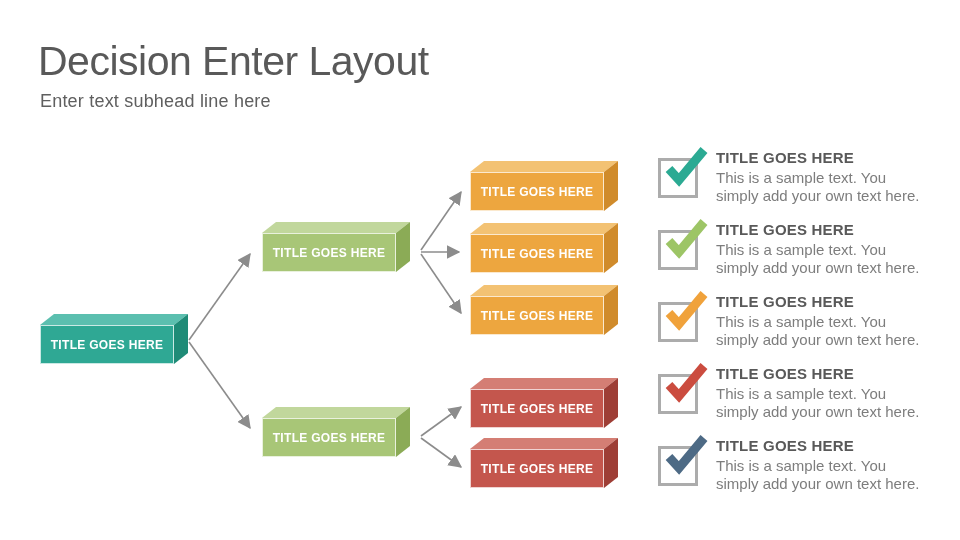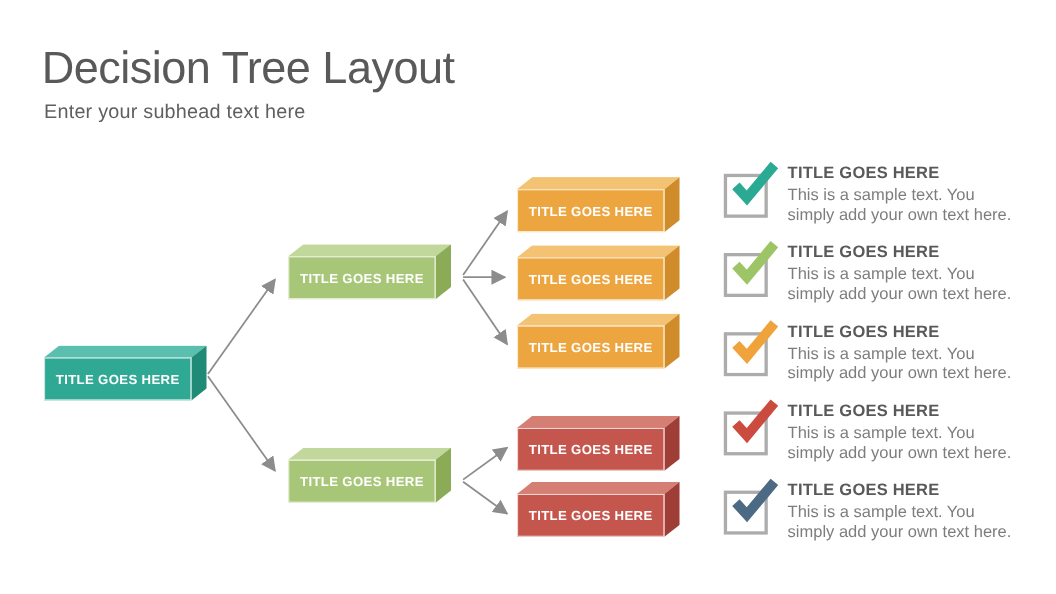--- a/index.html
+++ b/index.html
@@ -52,22 +52,22 @@
   }
   .checkmark{position:absolute;left:6px;top:0px;width:46px;height:42px;overflow:visible;}
   .checkmark polyline{fill:none;stroke-width:9;stroke-linecap:butt;stroke-linejoin:miter;}
   .check-text{padding-top:3px;margin-left:6px;}
   .check-title{font-size:15px;font-weight:bold;letter-spacing:0.2px;margin-bottom:3px;}
   .check-body{font-size:15px;line-height:17.5px;width:206px;}
 </style>
 </head>
 <body>
 
-<div class="slide-title" style="color: rgb(89, 89, 89);">Decision Tree Layout</div>
-<div class="slide-subtitle" style="color: rgb(95, 95, 95);">Enter your subhead text here</div>
+<div class="slide-title" style="color: rgb(89, 89, 89);">Decision Enter Layout</div>
+<div class="slide-subtitle" style="color: rgb(95, 95, 95);">Enter text subhead line here</div>
 
 <svg class="arrows-svg">
   <defs>
     <marker id="ah" viewBox="0 0 10 10" refX="9" refY="5" markerWidth="8.5" markerHeight="8.5" orient="auto">
       <path d="M0,0 L10,5 L0,10 z" stroke="none" style="fill: rgb(140, 140, 140);"></path>
     </marker>
   </defs>
   <g fill="none" style="stroke: rgb(140, 140, 140);">
     <line x1="189" y1="340" x2="250" y2="254" marker-end="url(#ah)"></line>
     <line x1="189" y1="342" x2="250" y2="428" marker-end="url(#ah)"></line>

